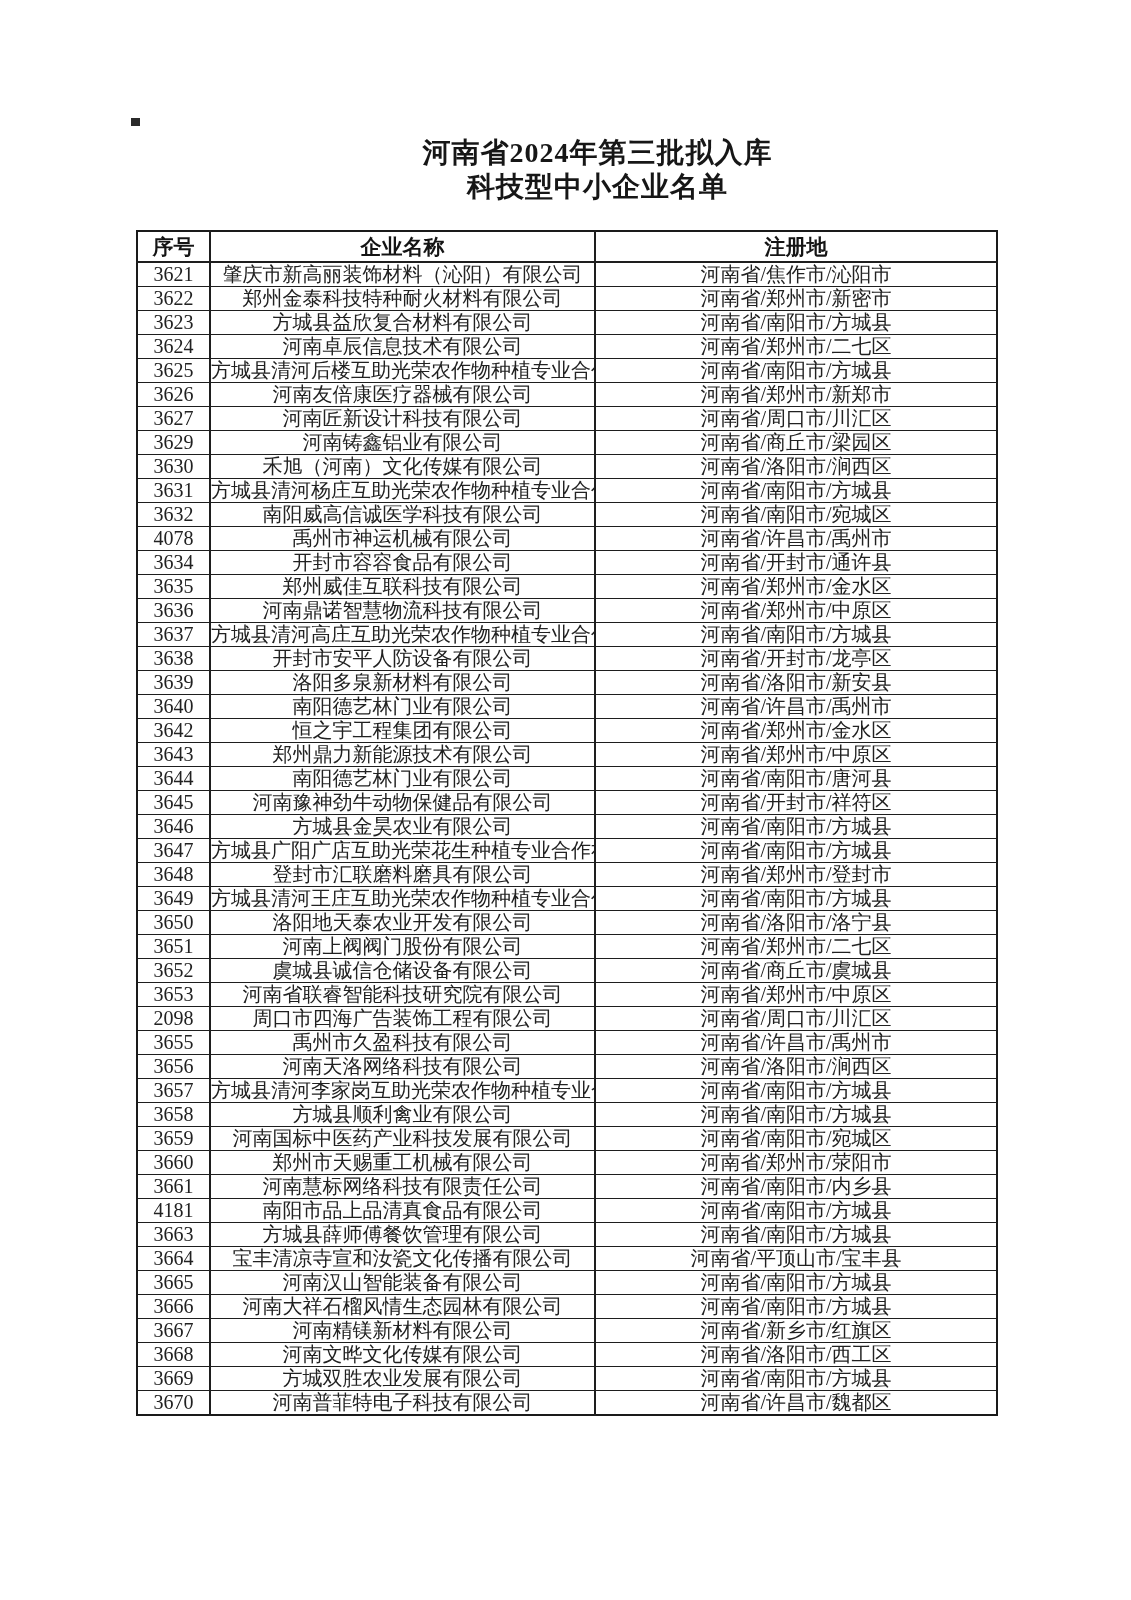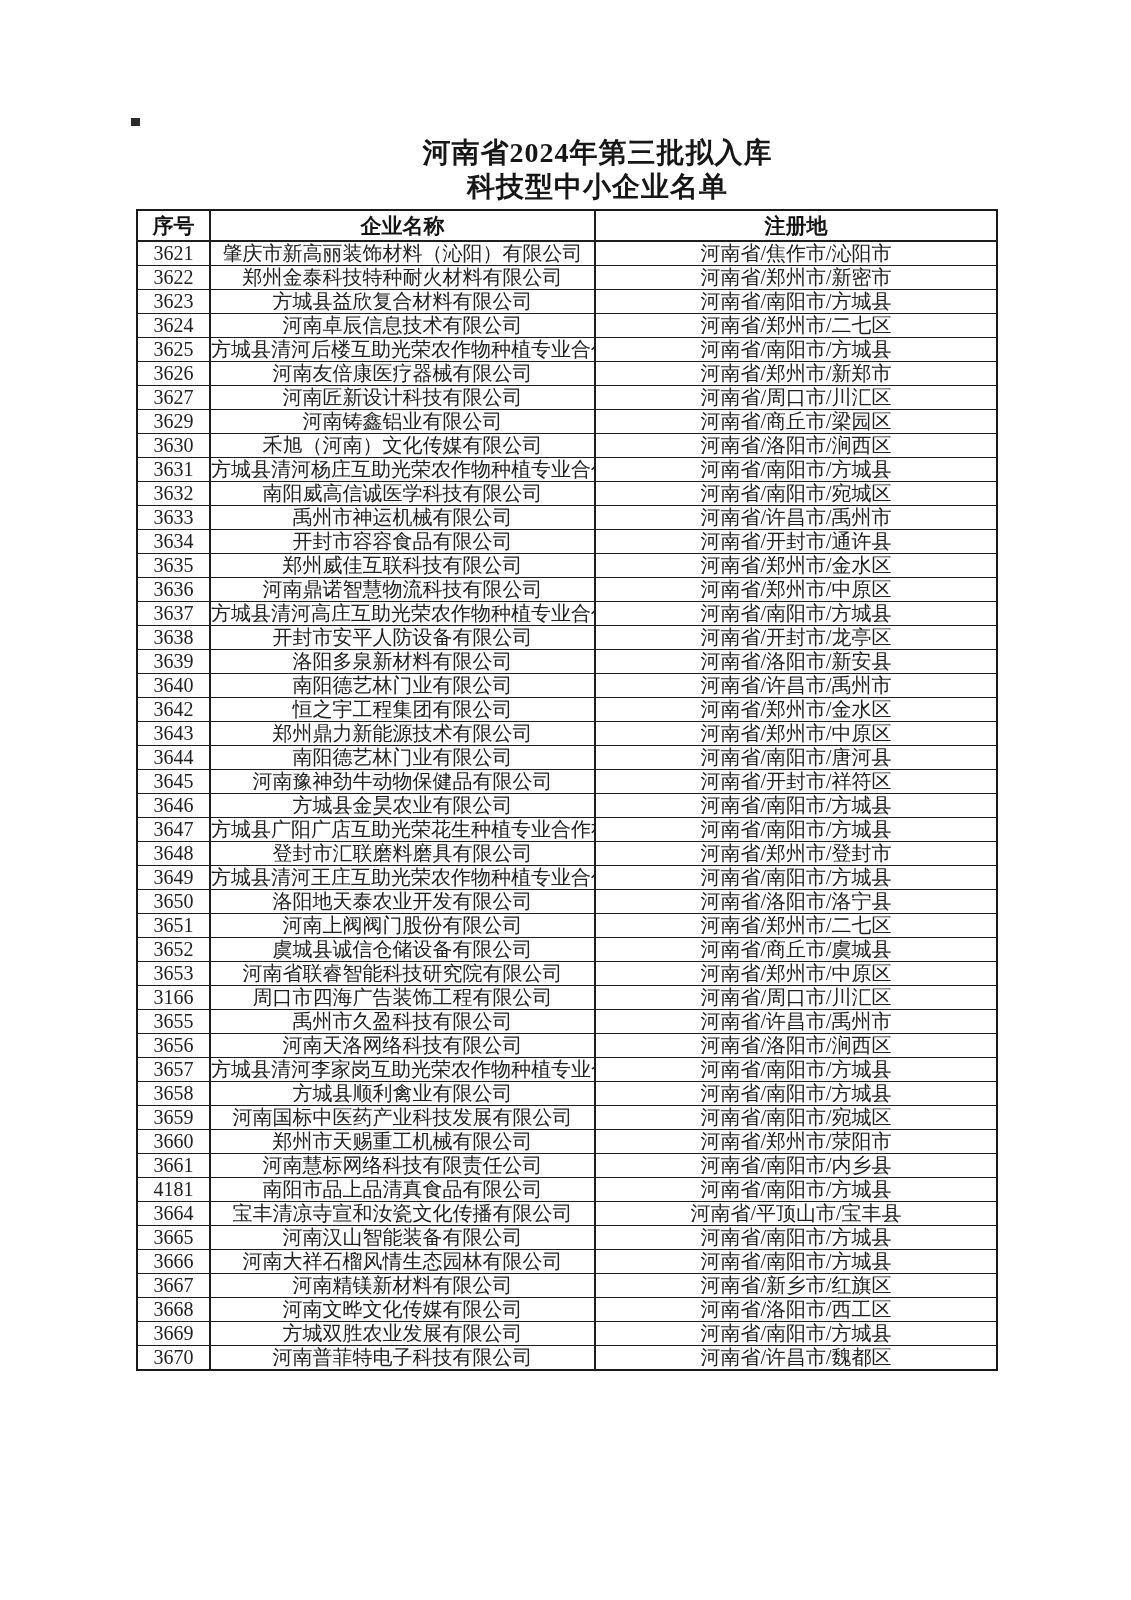--- a/index.html
+++ b/index.html
@@ -37,21 +37,21 @@
     font-weight: bold;
     font-size: 28px;
     line-height: 34px;
     color: #161616;
     letter-spacing: 1px;
     margin-left: 32px;
   }
   table.company-table {
     position: absolute;
     left: 136px;
-    top: 209px;
+    top: 230px;
     width: 860px;
     border-collapse: collapse;
     table-layout: fixed;
     border: 2px solid #1a1a1a;
   }
   .company-table th,
   .company-table td {
     border: 1px solid #1e1e1e;
     padding: 0;
     text-align: center;
@@ -155,21 +155,21 @@
       <td>3631</td>
       <td>方城县清河杨庄互助光荣农作物种植专业合作社</td>
       <td>河南省/南阳市/方城县</td>
     </tr>
         <tr>
       <td>3632</td>
       <td>南阳威高信诚医学科技有限公司</td>
       <td>河南省/南阳市/宛城区</td>
     </tr>
         <tr>
-      <td>3633</td>
+      <td>4078</td>
       <td>禹州市神运机械有限公司</td>
       <td>河南省/许昌市/禹州市</td>
     </tr>
         <tr>
       <td>3634</td>
       <td>开封市容容食品有限公司</td>
       <td>河南省/开封市/通许县</td>
     </tr>
         <tr>
       <td>3635</td>
@@ -255,21 +255,21 @@
       <td>3652</td>
       <td>虞城县诚信仓储设备有限公司</td>
       <td>河南省/商丘市/虞城县</td>
     </tr>
         <tr>
       <td>3653</td>
       <td>河南省联睿智能科技研究院有限公司</td>
       <td>河南省/郑州市/中原区</td>
     </tr>
         <tr>
-      <td>3166</td>
+      <td>2098</td>
       <td>周口市四海广告装饰工程有限公司</td>
       <td>河南省/周口市/川汇区</td>
     </tr>
         <tr>
       <td>3655</td>
       <td>禹州市久盈科技有限公司</td>
       <td>河南省/许昌市/禹州市</td>
     </tr>
         <tr>
       <td>3656</td>
@@ -300,20 +300,25 @@
       <td>3661</td>
       <td>河南慧标网络科技有限责任公司</td>
       <td>河南省/南阳市/内乡县</td>
     </tr>
         <tr>
       <td>4181</td>
       <td>南阳市品上品清真食品有限公司</td>
       <td>河南省/南阳市/方城县</td>
     </tr>
         <tr>
+      <td>3663</td>
+      <td>方城县薛师傅餐饮管理有限公司</td>
+      <td>河南省/南阳市/方城县</td>
+    </tr>
+        <tr>
       <td>3664</td>
       <td>宝丰清凉寺宣和汝瓷文化传播有限公司</td>
       <td>河南省/平顶山市/宝丰县</td>
     </tr>
         <tr>
       <td>3665</td>
       <td>河南汉山智能装备有限公司</td>
       <td>河南省/南阳市/方城县</td>
     </tr>
         <tr>

